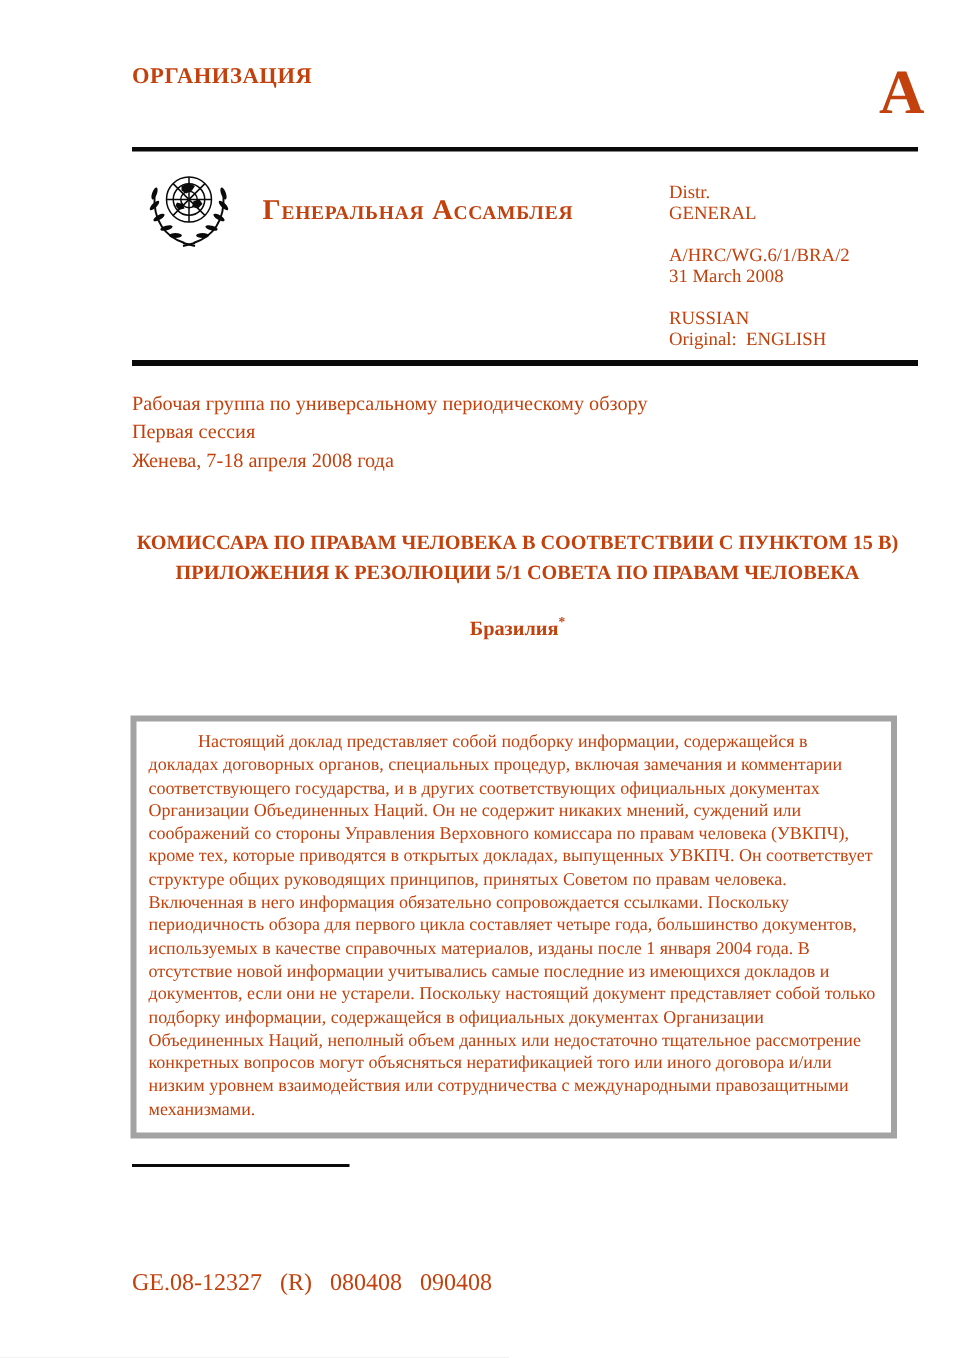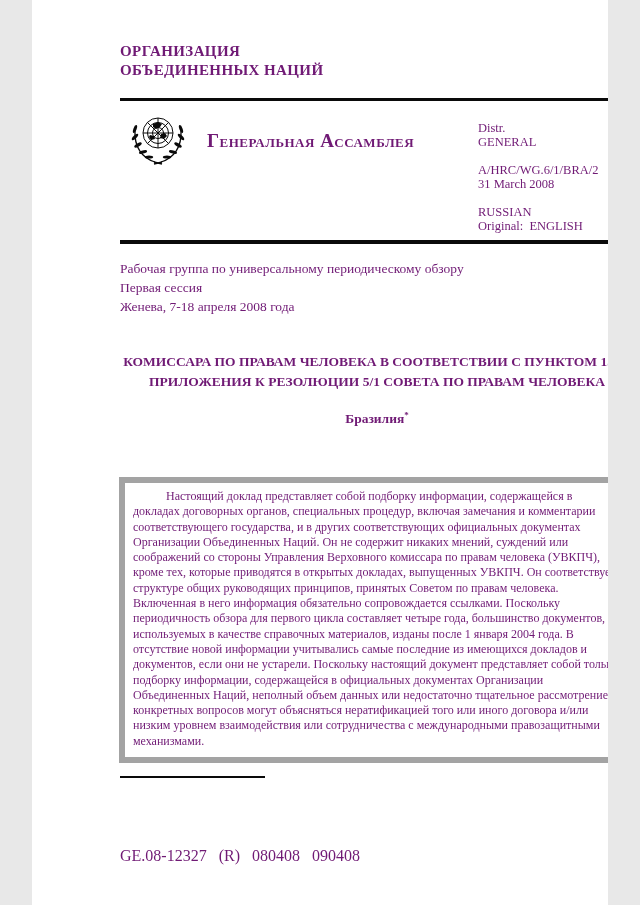--- a/index.html
+++ b/index.html
@@ -1,18 +1,18 @@
 <!DOCTYPE html>
 <html><head>
 <meta charset="utf-8">
 <style>
   html,body { margin:0; padding:0; background:#e8e8e8; }
   .page {
-    position:relative; width:576px; height:905px; margin:0 auto;
-    background:#ffffff; color:#701a75;
+    position:relative; width:640px; height:905px; margin:0 auto;
+    background:#ffffff; color:#c2410c;
     font-family:"Liberation Serif", serif;
     overflow:hidden;
   }
   .org-name {
     position:absolute; left:88px; top:42px;
     font-weight:bold; font-size:15px; line-height:19px; letter-spacing:0.4px;
   }
   .doc-letter {
     position:absolute; left:586px; top:40px;
     font-weight:bold; font-size:42px; line-height:44px;
@@ -37,21 +37,21 @@
     font-size:13.5px; line-height:19px;
   }
   .title-block {
     position:absolute; left:78px; top:352px; width:534px;
     text-align:center; font-weight:bold; font-size:13.5px; line-height:19.5px;
   }
   .country-line { margin-top:18px; }
   sup.fn-mark { font-size:9px; vertical-align:super; line-height:0; }
   .summary-box {
     position:absolute; left:87px; top:477px; width:487px;
-    border:6px solid #a3a3a3; padding:6px 8px 8px 8px;
+    border:4px solid #a3a3a3; padding:6px 8px 8px 8px;
     font-size:12px; line-height:15.3px;
   }
   .summary-box p { margin:0; text-indent:33px; text-align:left; }
   .fn-rule { position:absolute; left:88px; top:776px; width:145px; height:1.5px; background:#0a0a0a; }
   .footnote {
     position:absolute; left:88px; top:783px; width:474px;
     font-size:12.5px; line-height:18.5px;
   }
   .fn-tab { display:inline-block; width:24px; }
   .footer-code {
@@ -59,21 +59,20 @@
     font-size:16px; white-space:pre;
   }
 </style>
 </head>
 <body>
 
 <div class="page">
 
   <div class="org-name">
     <div>ОРГАНИЗАЦИЯ</div>
-    <div>ОБЪЕДИНЕННЫХ НАЦИЙ</div>
   </div>
 
   <div class="doc-letter">A</div>
 
   <div class="rule rule-top"></div>
 
   <div class="emblem">
     <svg width="64" height="56" viewBox="0 0 64 56" aria-hidden="true">
       <g stroke="#0a0a0a" fill="none" stroke-width="1">
         <circle cx="32" cy="23" r="15"></circle>

